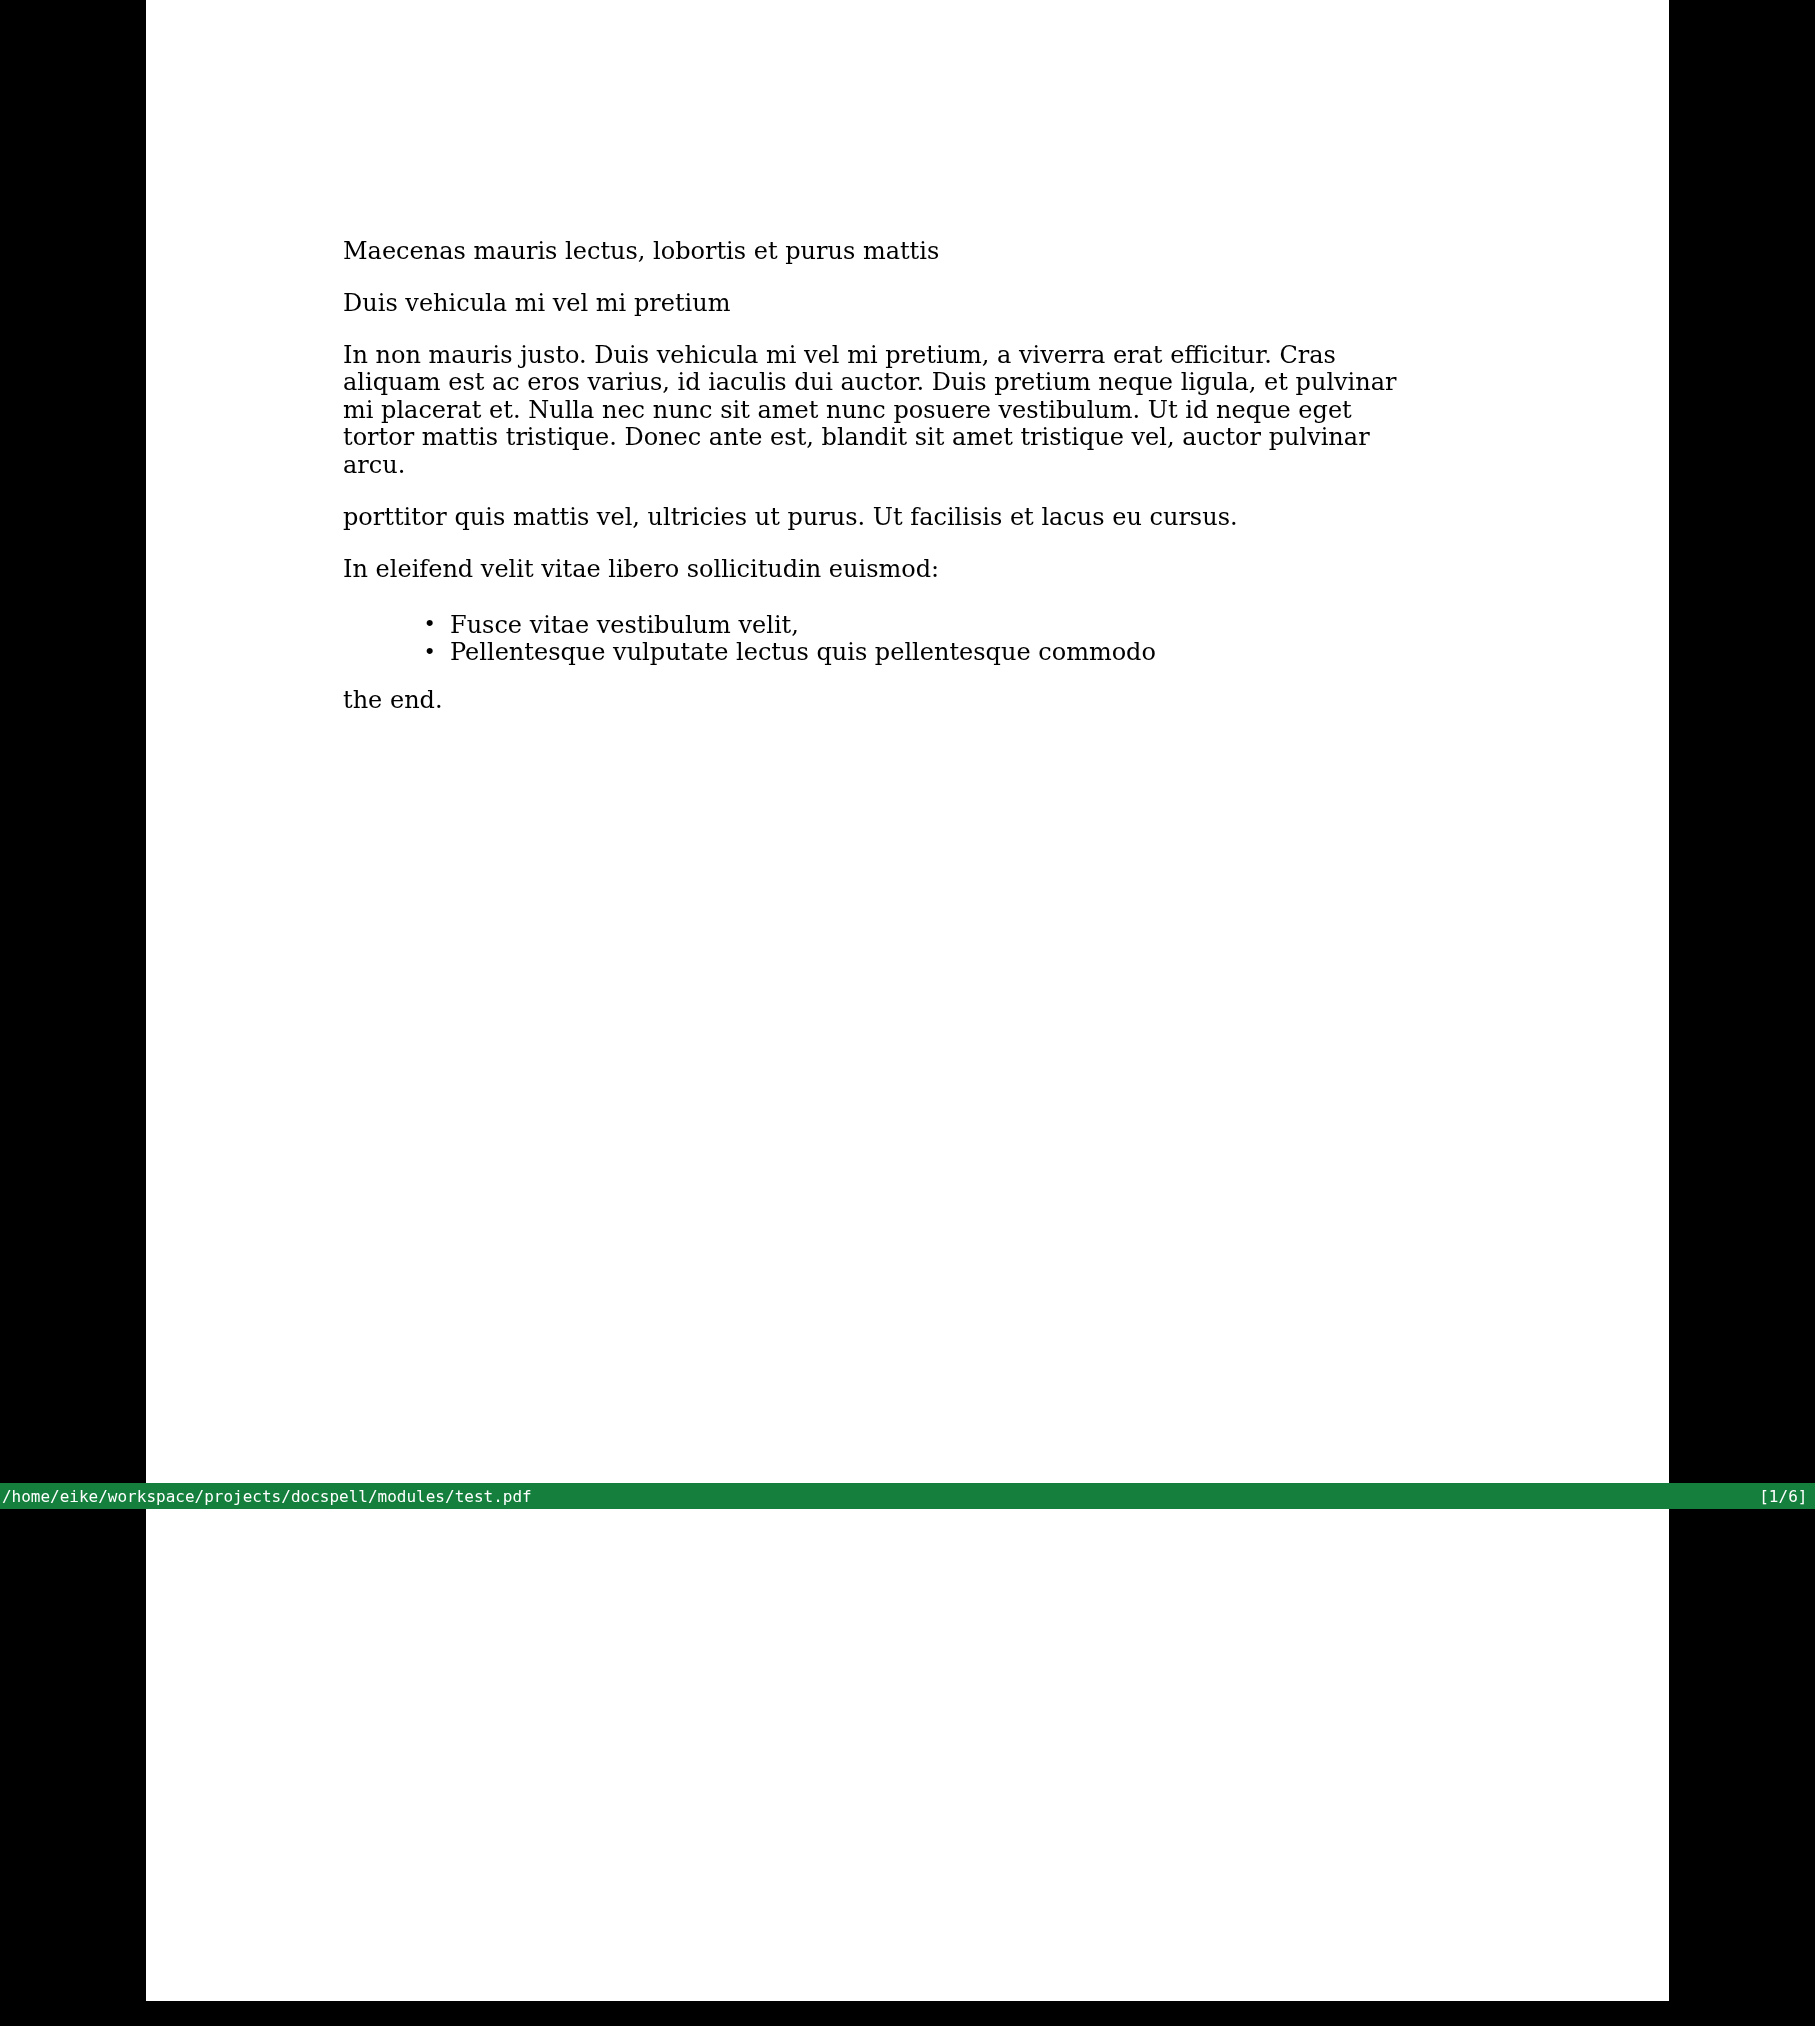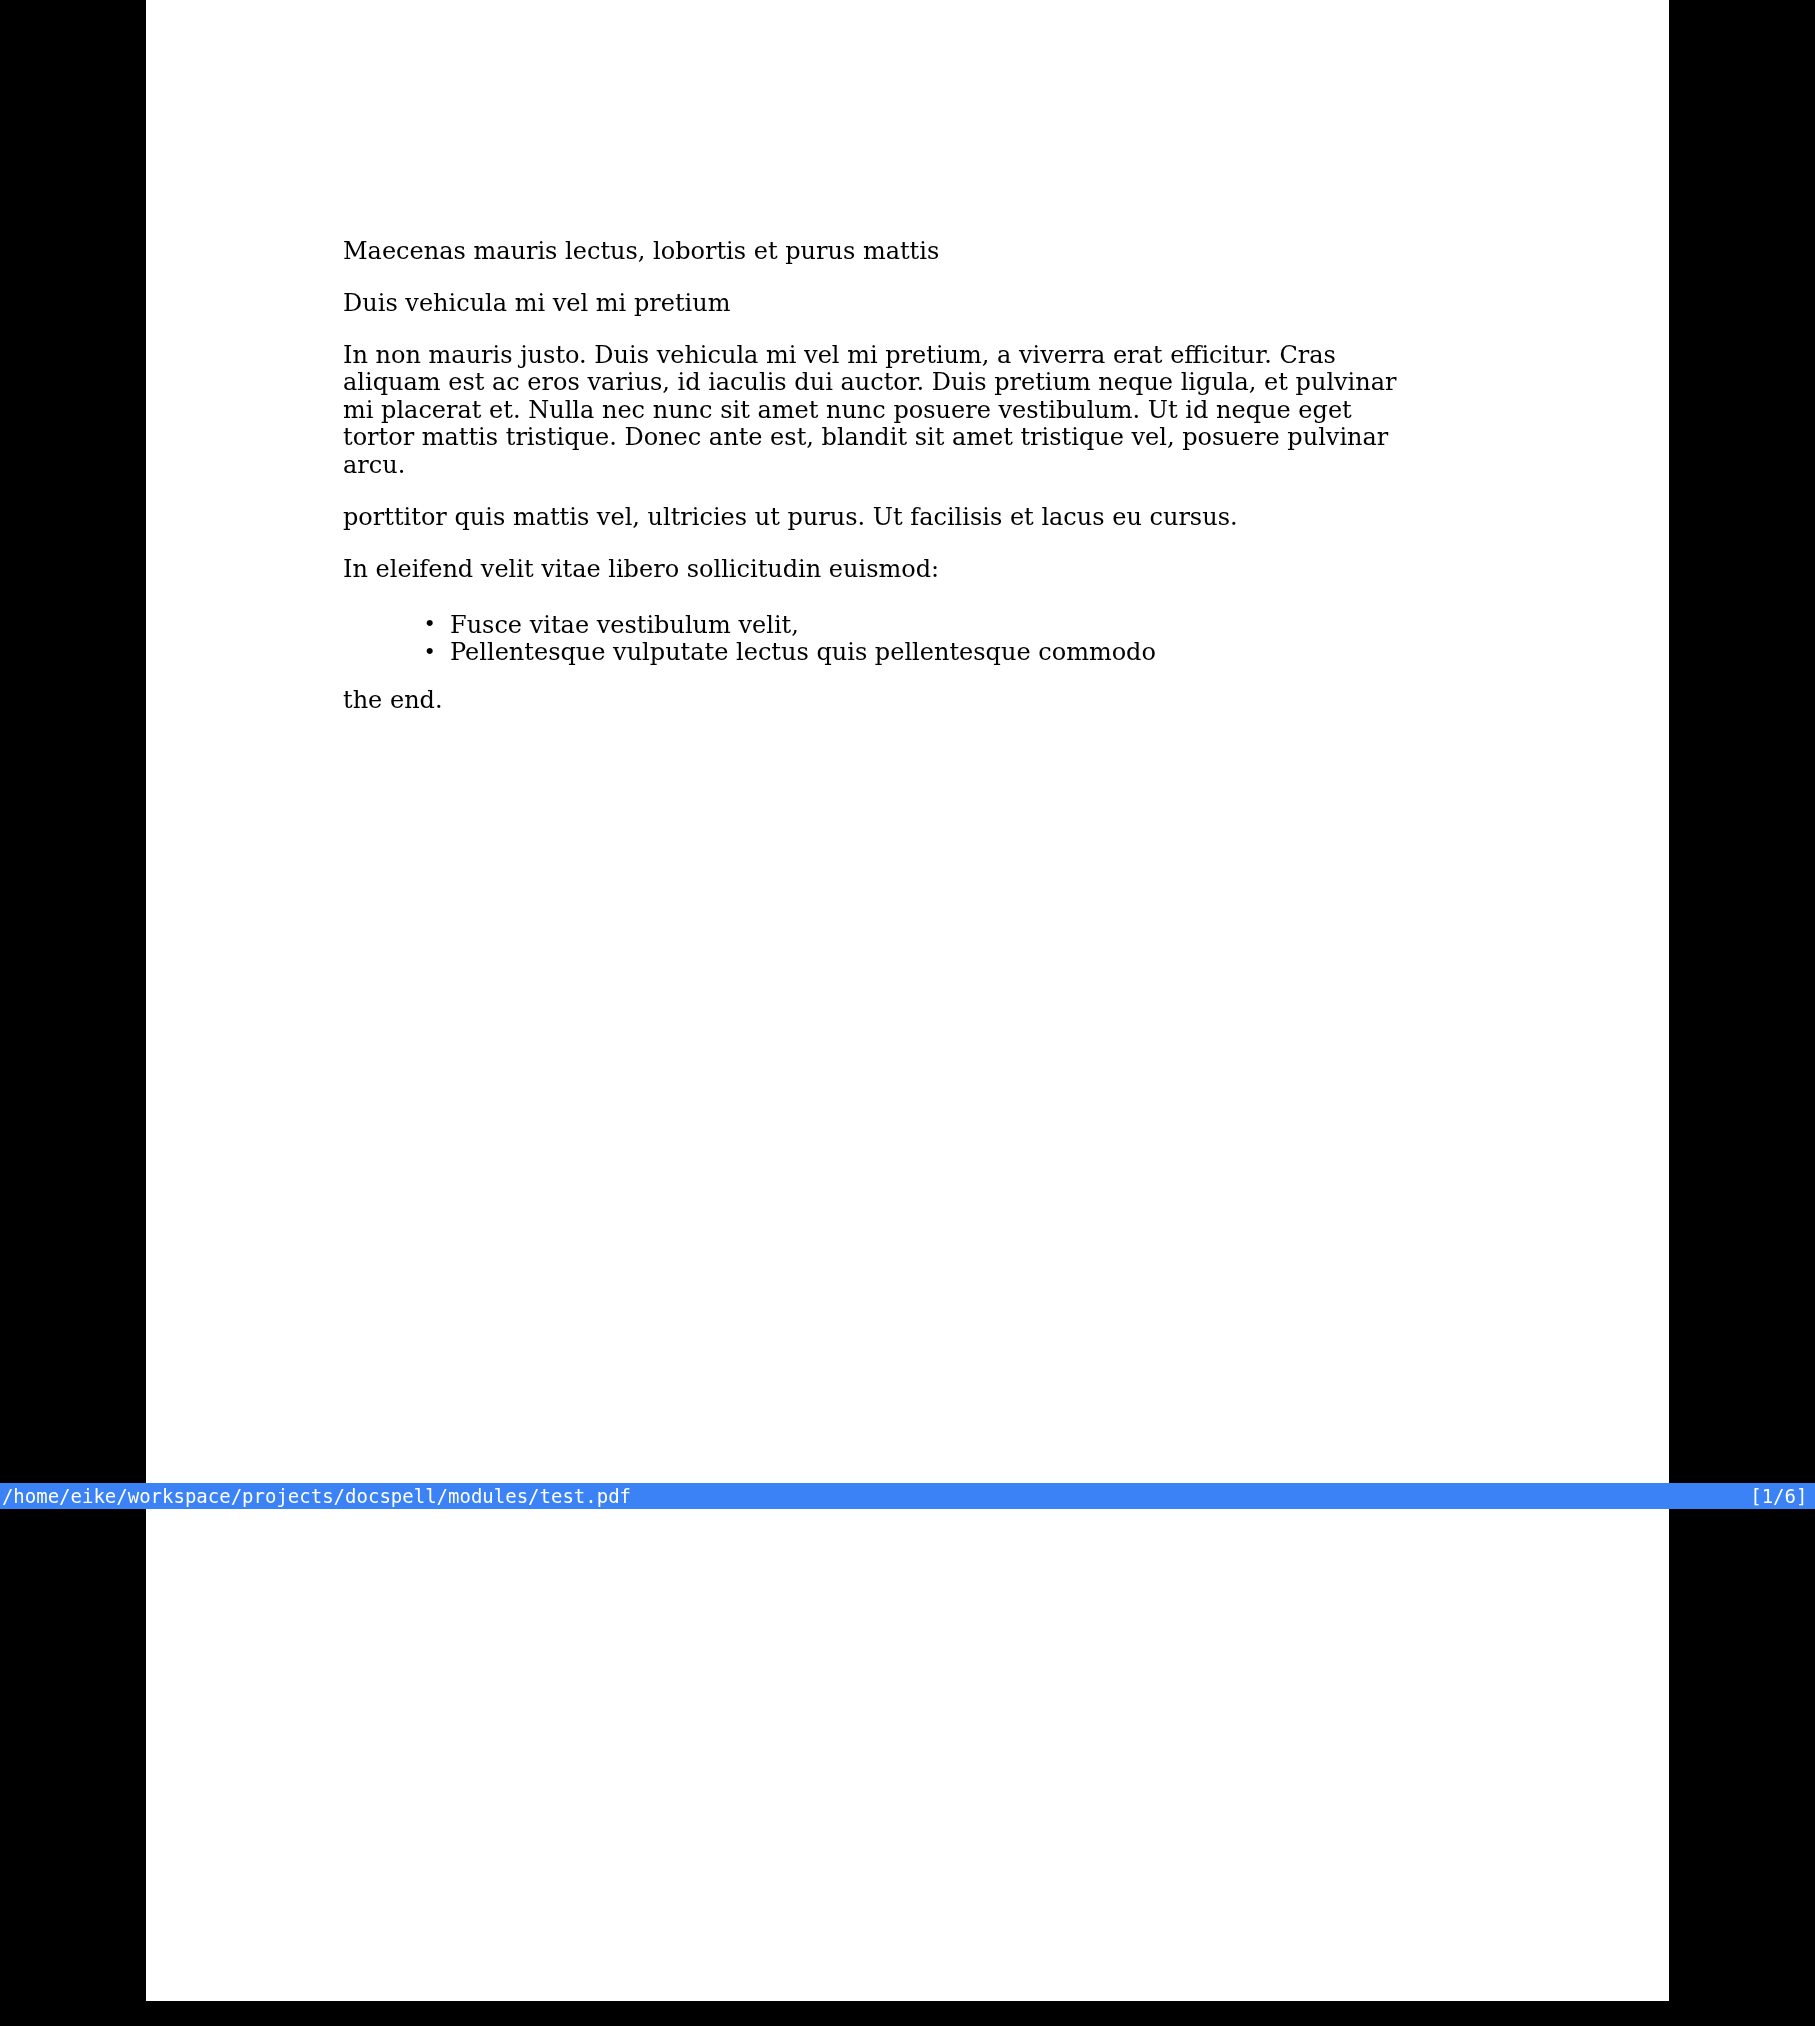--- a/index.html
+++ b/index.html
@@ -54,24 +54,24 @@
     left: -26.5px;
     top: -0.9px;
     font-size: 21px;
   }
   .statusbar {
     position: absolute;
     left: 0;
     bottom: 0;
     width: 100%;
     height: 25.6px;
-    background: #3b82f6;
+    background: #15803d;
     color: #ffffff;
     font-family: "DejaVu Sans Mono", monospace;
-    font-size: 19px;
+    font-size: 16px;
     display: flex;
     justify-content: space-between;
     align-items: center;
     box-sizing: border-box;
     padding: 0 7.6px 0 1.9px;
   }
   .statusbar span {
     white-space: nowrap;
   }
 </style>
@@ -84,21 +84,21 @@
         <div class="para">
           <div class="line">Maecenas mauris lectus, lobortis et purus mattis</div>
         </div>
         <div class="para">
           <div class="line">Duis vehicula mi vel mi pretium</div>
         </div>
         <div class="para">
           <div class="line">In non mauris justo. Duis vehicula mi vel mi pretium, a viverra erat efficitur. Cras</div>
           <div class="line">aliquam est ac eros varius, id iaculis dui auctor. Duis pretium neque ligula, et pulvinar</div>
           <div class="line">mi placerat et. Nulla nec nunc sit amet nunc posuere vestibulum. Ut id neque eget</div>
-          <div class="line">tortor mattis tristique. Donec ante est, blandit sit amet tristique vel, posuere pulvinar</div>
+          <div class="line">tortor mattis tristique. Donec ante est, blandit sit amet tristique vel, auctor pulvinar</div>
           <div class="line">arcu.</div>
         </div>
         <div class="para">
           <div class="line">porttitor quis mattis vel, ultricies ut purus. Ut facilisis et lacus eu cursus.</div>
         </div>
         <div class="para">
           <div class="line">In eleifend velit vitae libero sollicitudin euismod:</div>
         </div>
         <ul class="doc-list">
           <li><span class="bullet">•</span><span>Fusce vitae vestibulum velit,</span></li>

